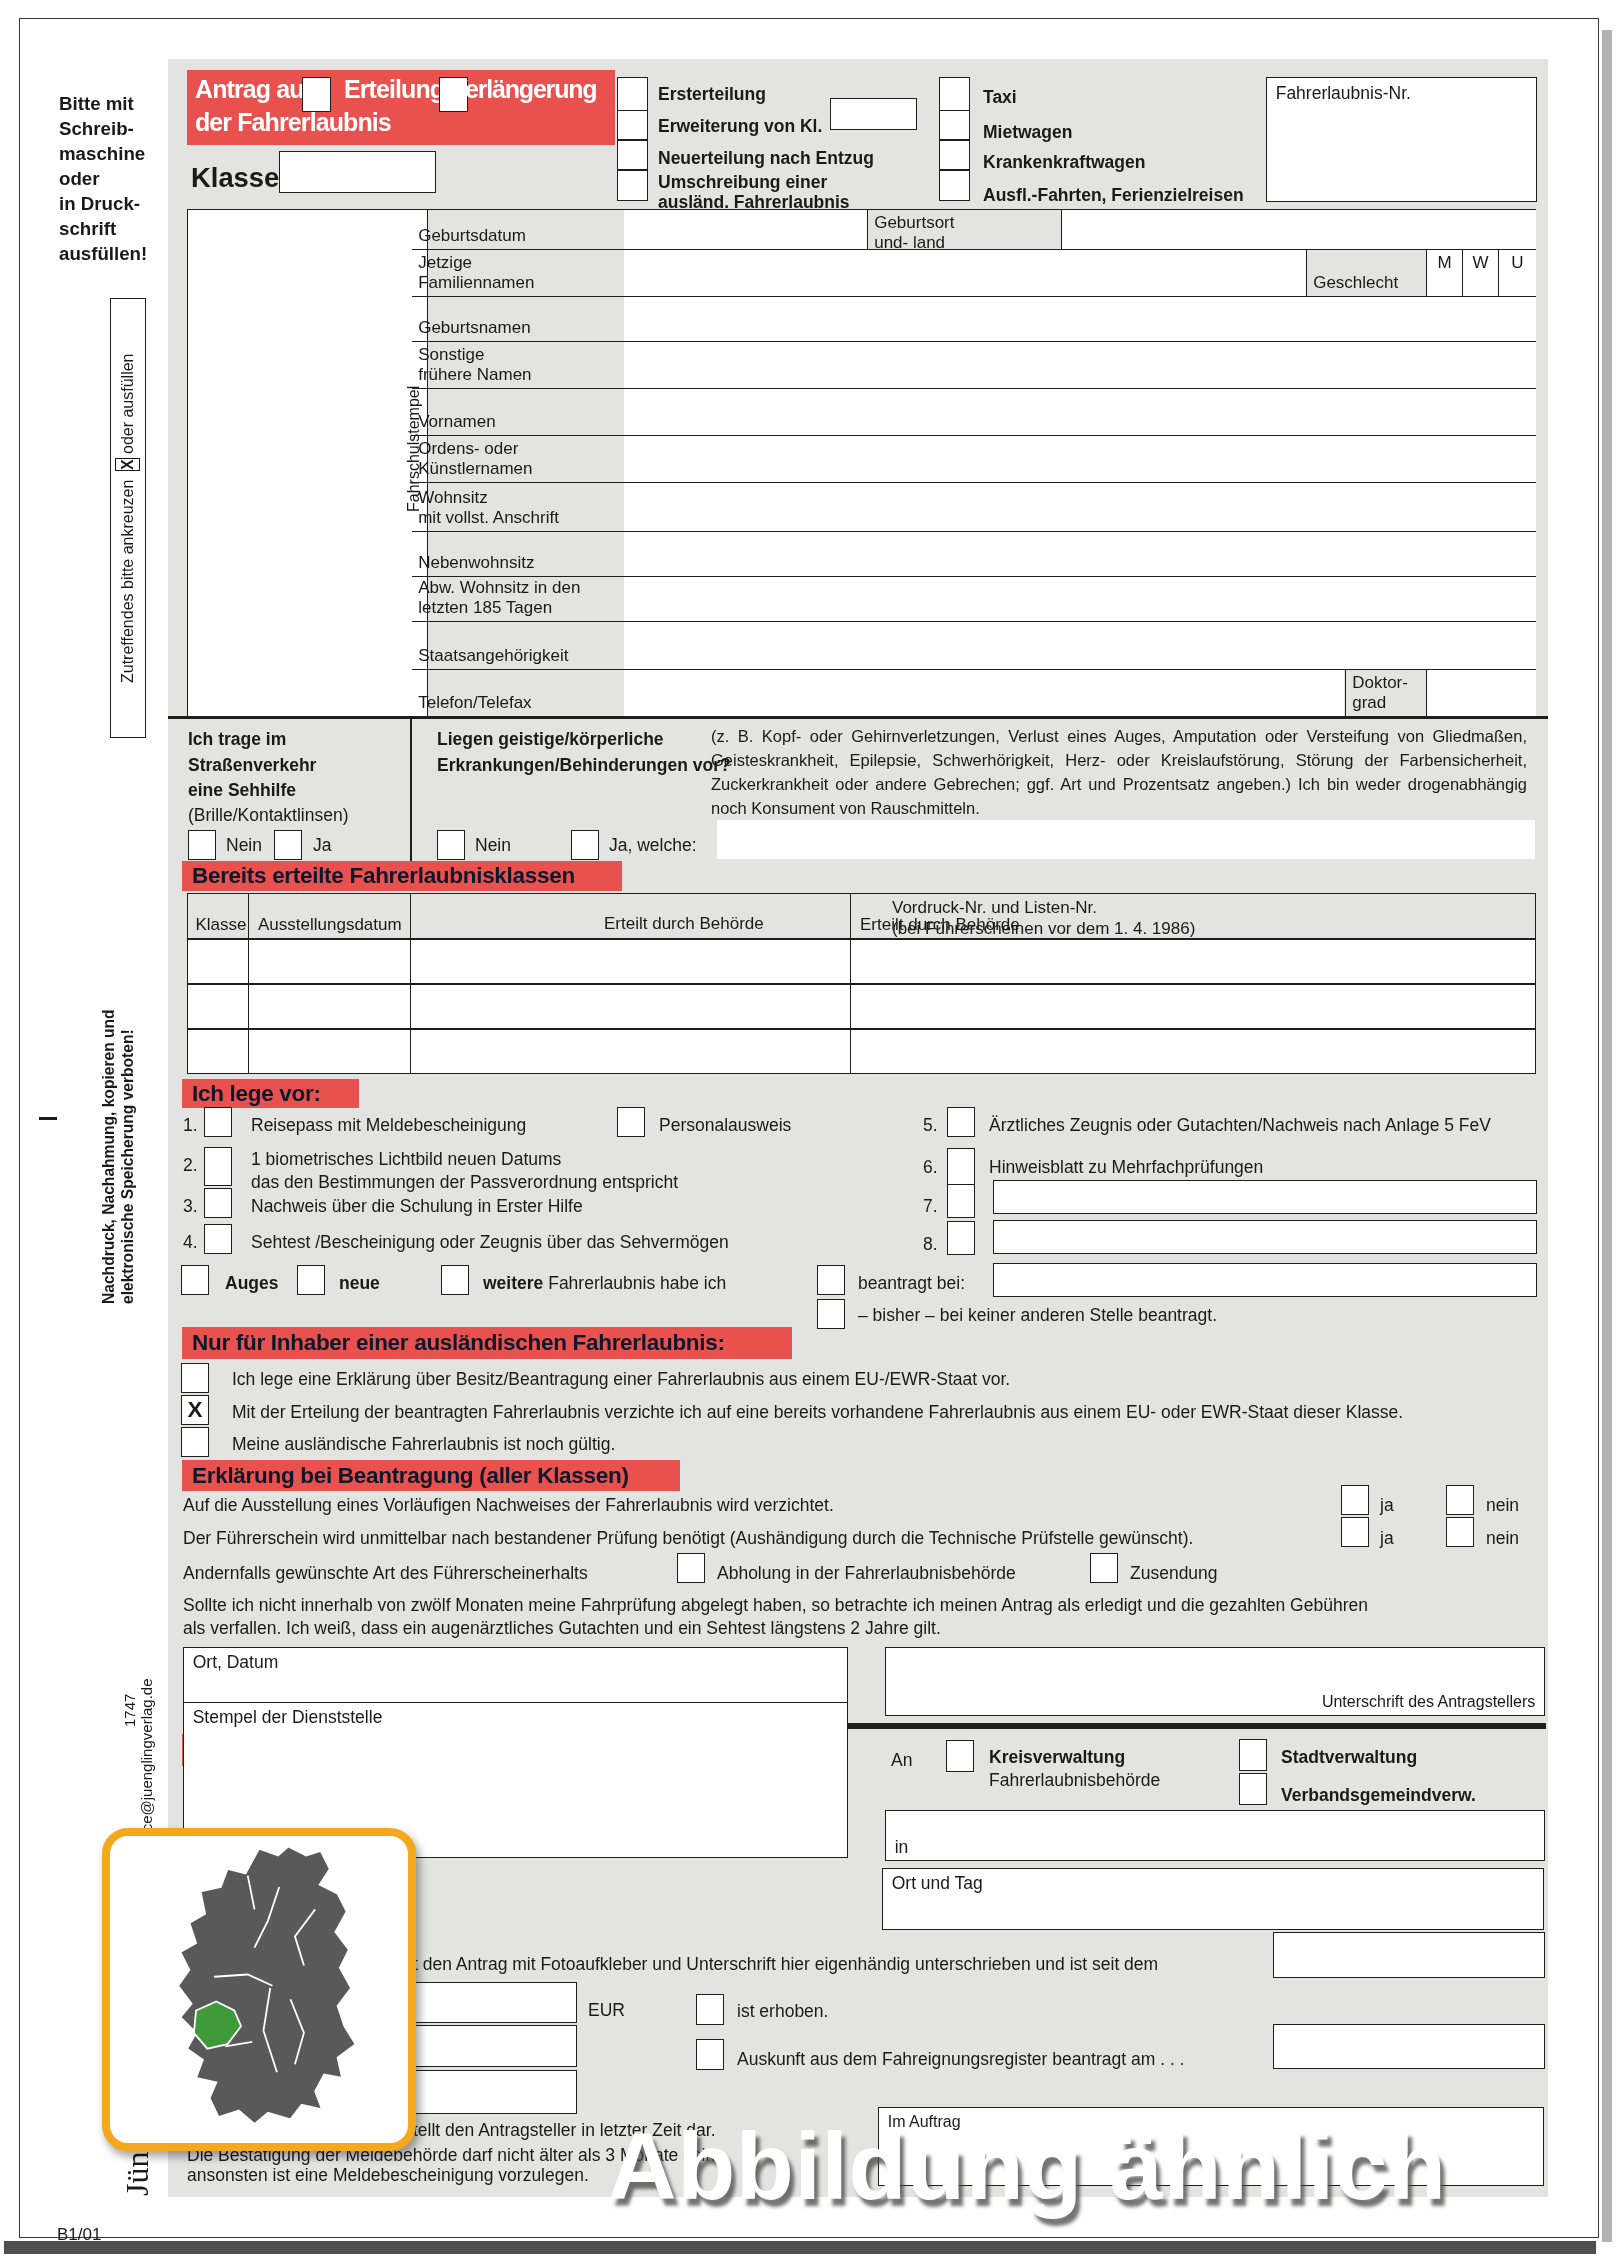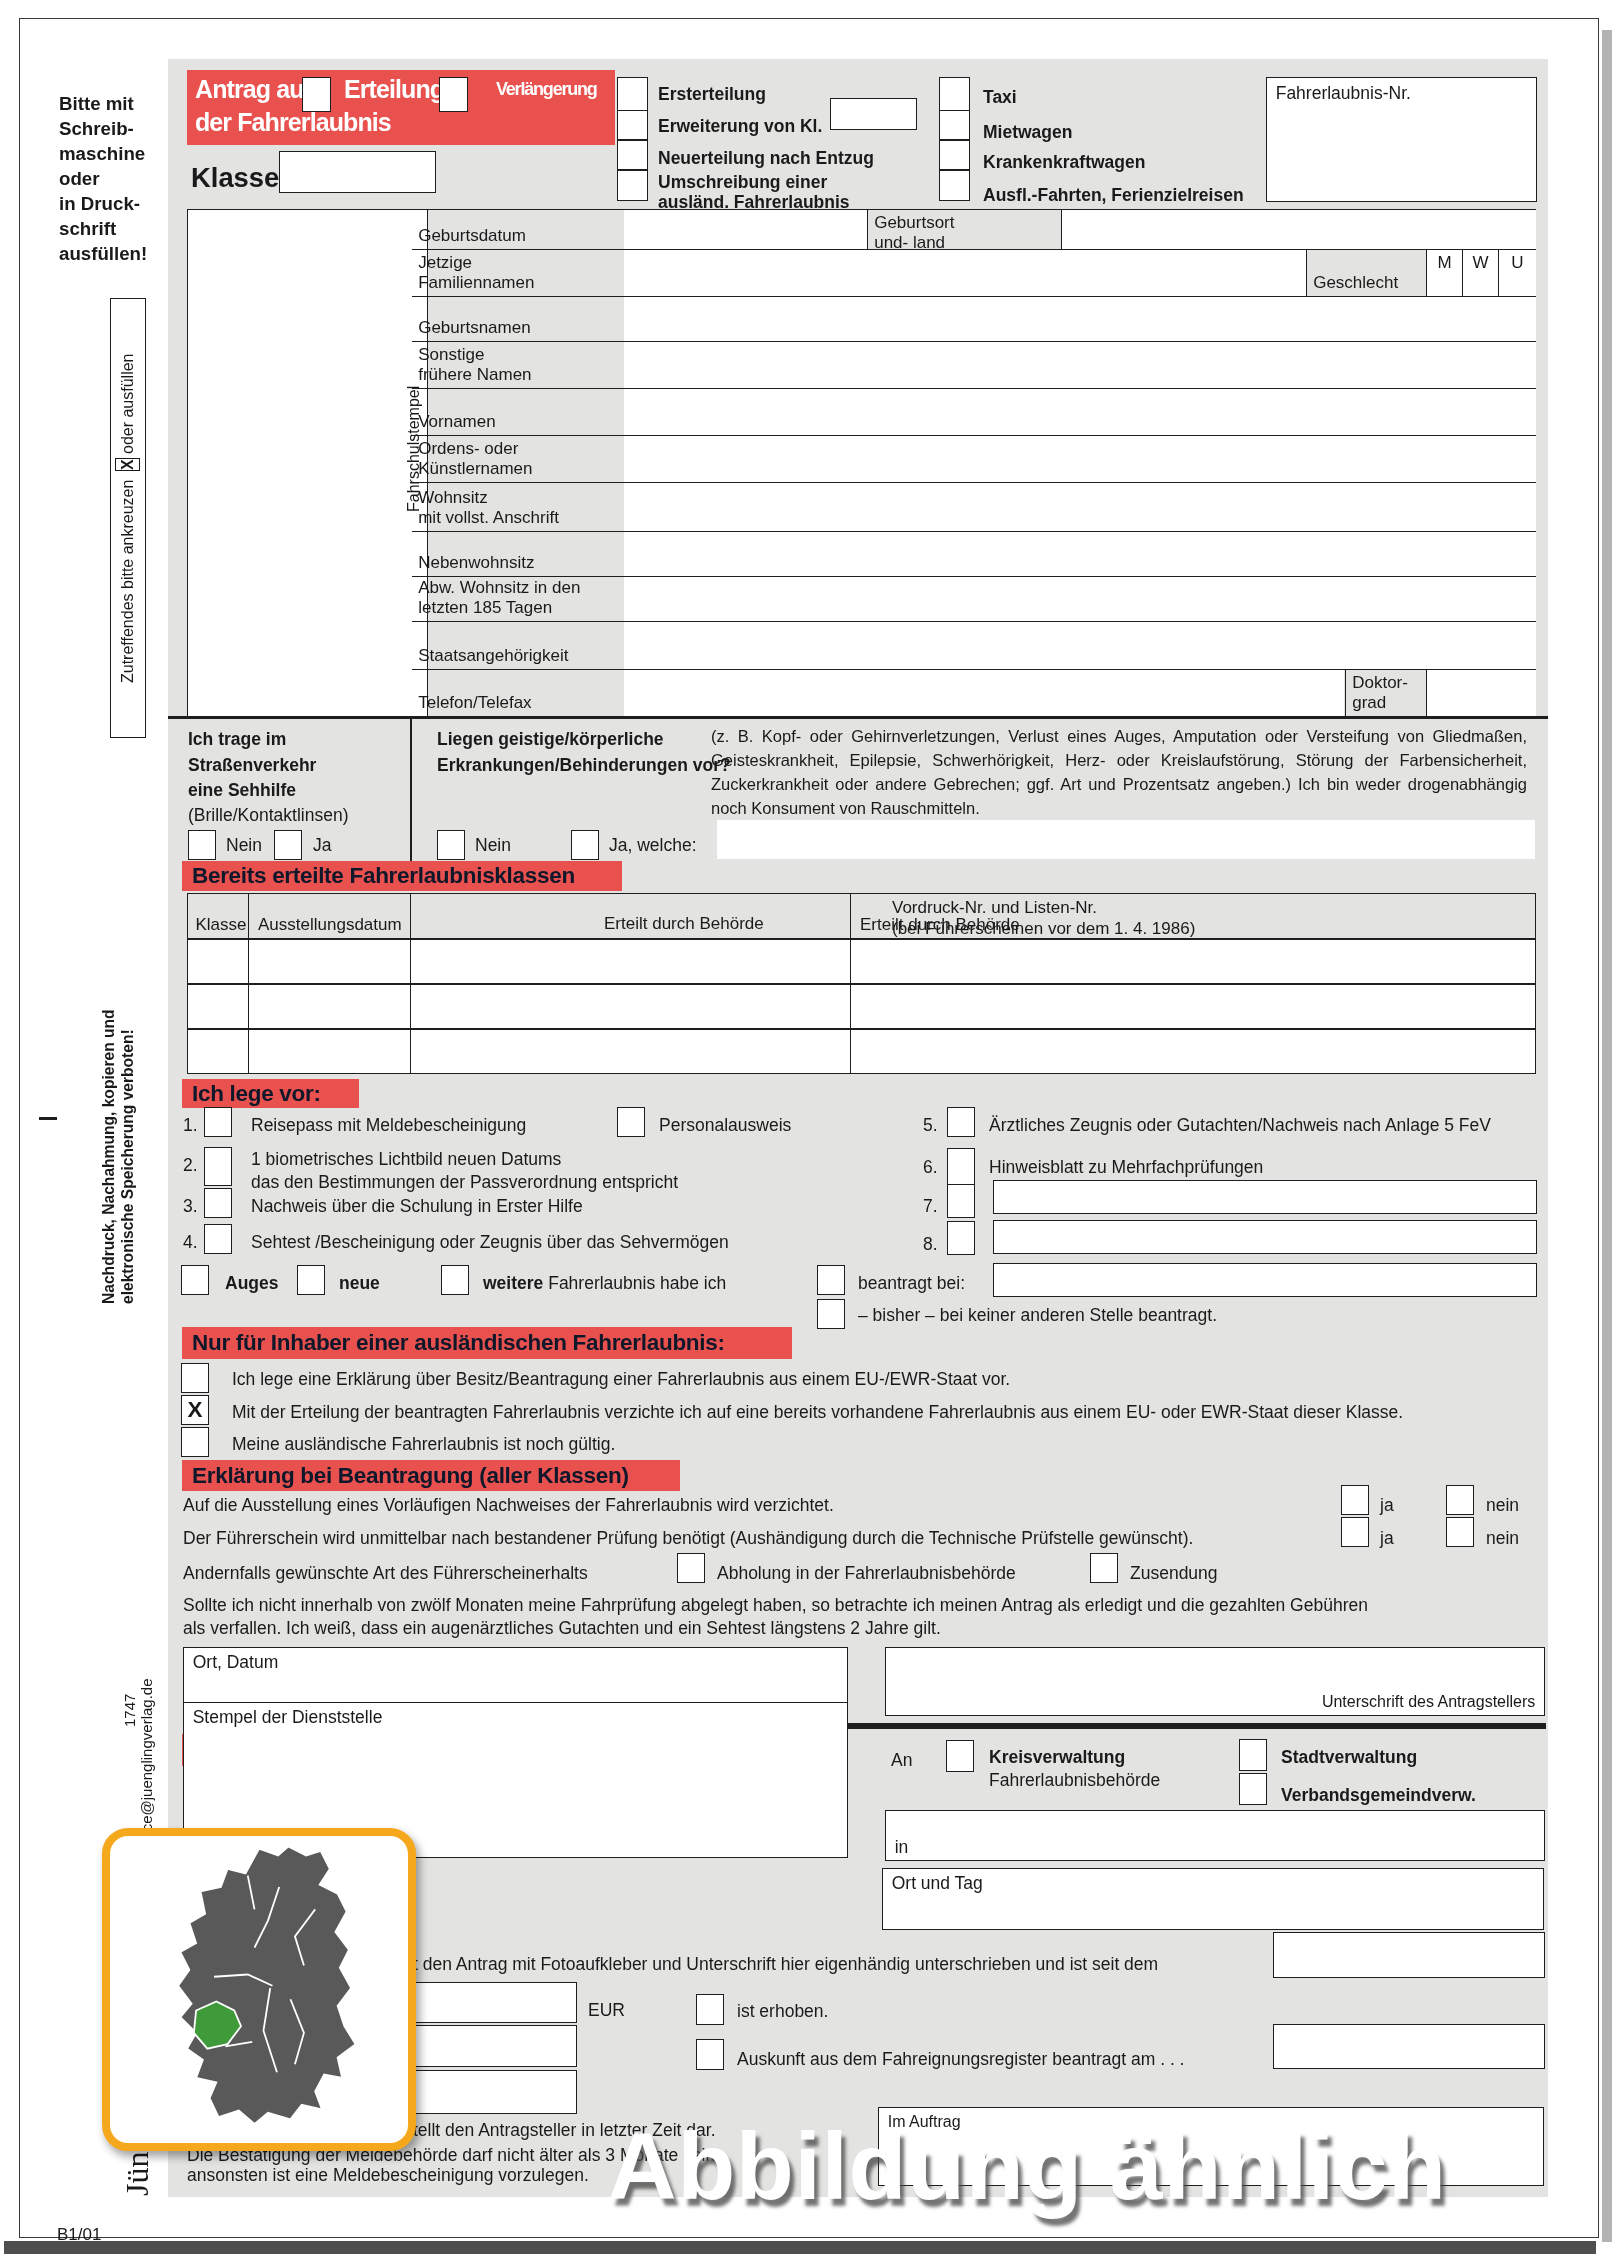--- a/index.html
+++ b/index.html
@@ -66,21 +66,21 @@
   <div class="vtext" style="left:120px;top:1688px;width:18.7px;height:44px;font-size:15px;">1747</div>
   <div class="vtext" style="left:137px;top:1694px;width:18.7px;height:153px;font-size:15px;">service@juenglingverlag.de</div>
   <div class="vtext" style="left:117px;top:2063px;width:40px;height:155px;font-size:32px;font-family:'Liberation Serif',serif;">Jüngling</div>
   <div class="t" style="left:57px;top:2224px;font-size:17px;">B1/01</div>
 
   <div class="redband" style="left:187px;top:70px;width:428px;height:75px;padding:0;"></div>
   <div class="t b" style="left:195px;top:79px;font-size:25px;color:#fff;letter-spacing:-0.9px;z-index:5;">Antrag auf</div>
   <div class="cb" style="left:302px;top:77px;width:29px;height:35px;z-index:5;"></div>
   <div class="t b" style="left:344px;top:79px;font-size:25px;color:#fff;letter-spacing:-0.9px;z-index:5;">Erteilung</div>
   <div class="cb" style="left:439px;top:77px;width:29px;height:35px;z-index:5;"></div>
-  <div class="t b" style="left:496px;top:79px;font-size:18px;color:#fff;letter-spacing:-1.2px;z-index:5;">Verlängerung</div>
+  <div class="t b" style="left:451px;top:79px;font-size:25px;color:#fff;letter-spacing:-1.2px;z-index:5;">Verlängerung</div>
   <div class="t b" style="left:195px;top:112px;font-size:25px;color:#fff;letter-spacing:-0.9px;z-index:5;">der Fahrerlaubnis</div>
 
   <div class="t b" style="left:191px;top:167px;font-size:27.4px;">Klasse</div>
   <div class="box" style="left:279px;top:151px;width:157px;height:42px;"></div>
 
   <div class="cb" style="left:617px;top:77px;width:31px;height:34px;"></div>
   <div class="cb" style="left:617px;top:110px;width:31px;height:30px;"></div>
   <div class="cb" style="left:617px;top:140px;width:31px;height:30px;"></div>
   <div class="cb" style="left:617px;top:170px;width:31px;height:31px;"></div>
   <div class="t b" style="left:658px;top:84px;">Ersterteilung</div>

